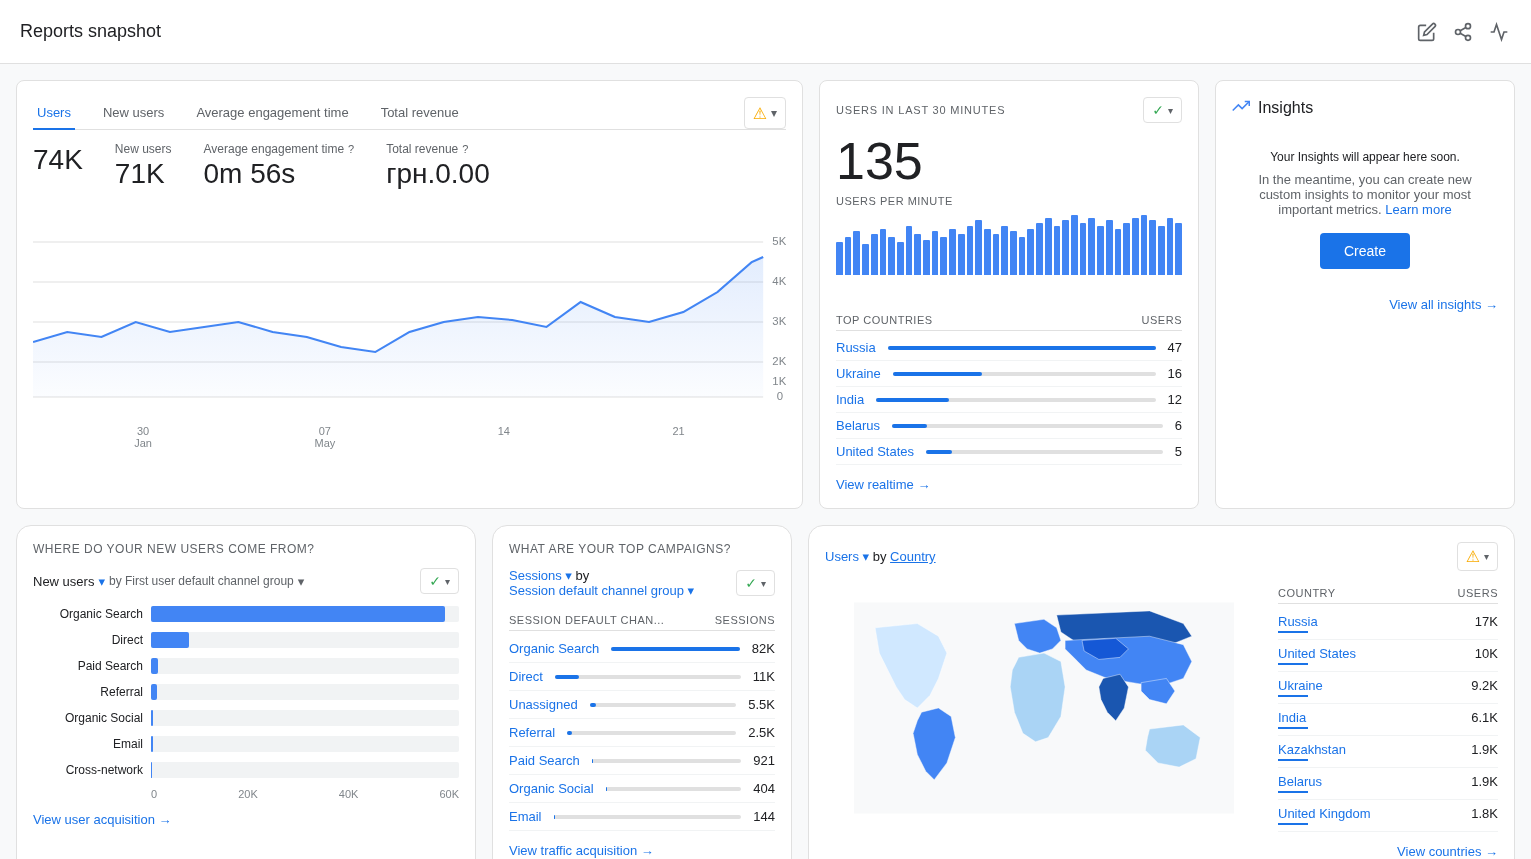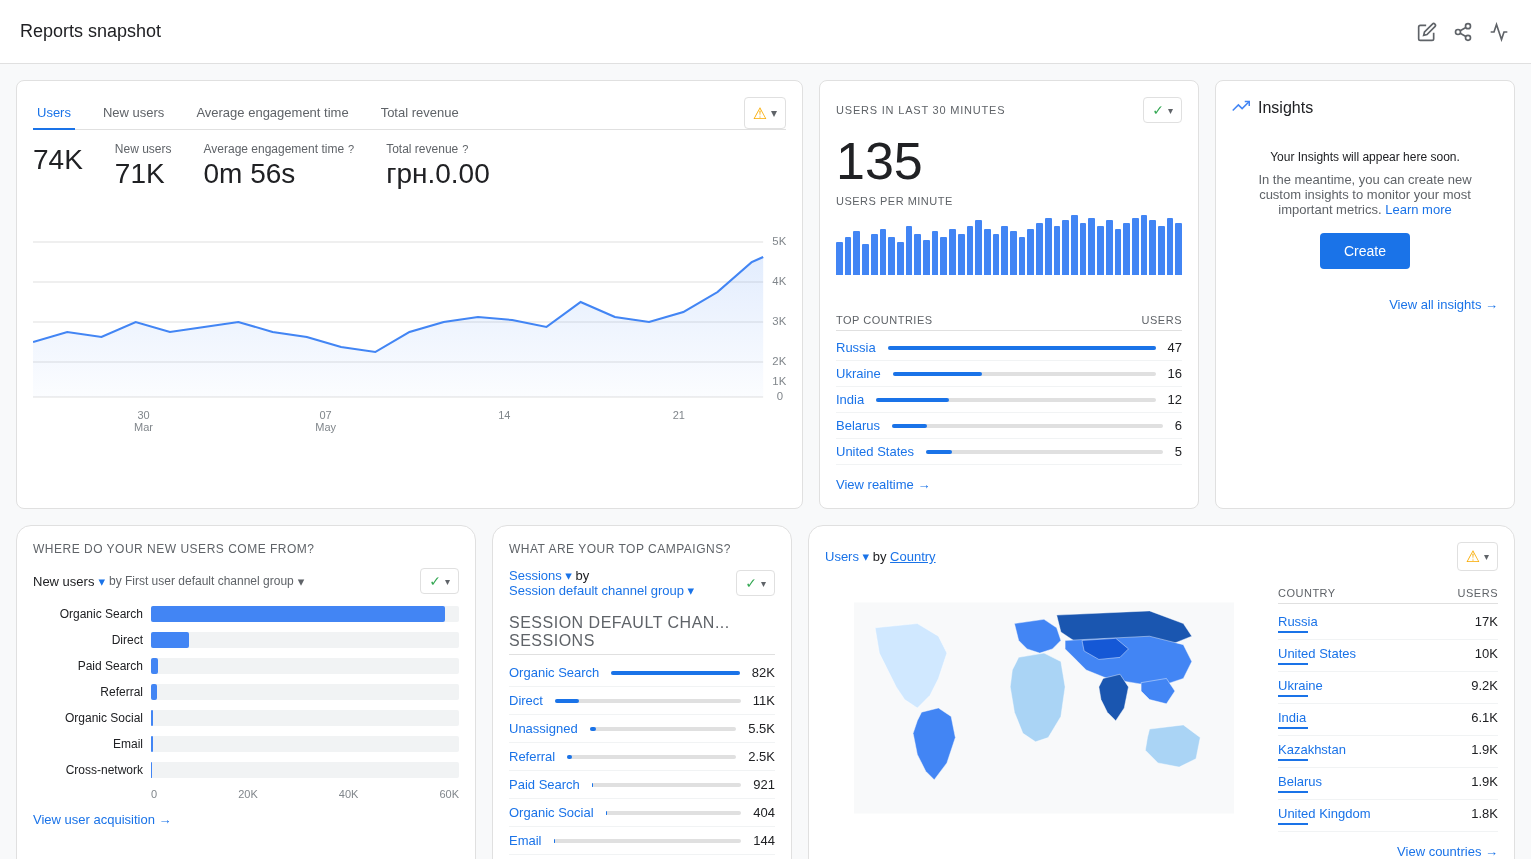--- a/index.html
+++ b/index.html
@@ -29,21 +29,21 @@
     .metric-item { }
     .metric-label { font-size: 12px; color: #5f6368; display: flex; align-items: center; gap: 4px; }
     .metric-value { font-size: 28px; font-weight: 400; color: #202124; margin-top: 2px; }
     .metric-help { color: #5f6368; font-size: 11px; cursor: pointer; }
     .comparison-btn { margin-left: auto; display: flex; align-items: center; gap: 4px; background: none; border: 1px solid #e0e0e0; border-radius: 4px; padding: 4px 8px; cursor: pointer; font-size: 12px; color: #5f6368; }
     .warn-icon { color: #f9ab00; font-size: 16px; }
     
     
     .chart-area { width: 100%; height: 200px; position: relative; margin-top: 8px; }
     .chart-svg { width: 100%; height: 100%; }
-    .chart-labels-x { display: flex; justify-content: space-around; font-size: 11px; color: #80868b; margin-top: 4px; padding: 0 20px; }
+    .chart-labels-x { display: flex; justify-content: space-around; font-size: 11px; color: #80868b; margin-top: 20px; padding: 0 20px; }
     .x-label { text-align: center; }
     
     
     .realtime-card { width: 380px; flex-shrink: 0; }
     .realtime-header { display: flex; justify-content: space-between; align-items: center; }
     .realtime-title { font-size: 11px; letter-spacing: 0.8px; color: #5f6368; font-weight: 500; text-transform: uppercase; }
     .realtime-count { font-size: 52px; font-weight: 300; color: #202124; margin: 8px 0 4px; }
     .realtime-subtitle { font-size: 11px; color: #5f6368; text-transform: uppercase; letter-spacing: 0.5px; margin-bottom: 8px; }
     .bar-chart-mini { display: flex; align-items: flex-end; gap: 2px; height: 60px; margin: 8px 0; }
     .bar-mini { background: #4285f4; flex: 1; min-width: 6px; border-radius: 1px 1px 0 0; }
@@ -86,21 +86,21 @@
     
     .h-bar-chart { margin-top: 8px; }
     .h-bar-row { display: flex; align-items: center; margin-bottom: 10px; gap: 8px; }
     .h-bar-label { width: 110px; font-size: 12px; color: #202124; text-align: right; flex-shrink: 0; }
     .h-bar-track { flex: 1; height: 16px; background: #f1f3f4; border-radius: 2px; position: relative; }
     .h-bar-fill { height: 100%; background: #4285f4; border-radius: 2px; }
     .h-bar-x-labels { display: flex; justify-content: space-between; font-size: 11px; color: #80868b; margin-top: 4px; padding-left: 118px; }
     
     
     .sessions-table { width: 100%; }
-    .sessions-table-header { display: flex; justify-content: space-between; font-size: 16px; color: #5f6368; font-weight: 500; text-transform: uppercase; letter-spacing: 0.5px; padding: 4px 0; border-bottom: 1px solid #e0e0e0; margin-bottom: 4px; flex-direction: column; }
+    .sessions-table-header { display: flex; justify-content: space-between; font-size: 11px; color: #5f6368; font-weight: 500; text-transform: uppercase; letter-spacing: 0.5px; padding: 4px 0; border-bottom: 1px solid #e0e0e0; margin-bottom: 4px; }
     .session-row { display: flex; justify-content: space-between; align-items: center; padding: 6px 0; border-bottom: 1px solid #f1f3f4; }
     .session-channel { color: #1a73e8; font-size: 13px; cursor: pointer; }
     .session-bar-wrap { flex: 1; margin: 0 12px; height: 4px; background: #e0e0e0; border-radius: 2px; }
     .session-bar { height: 100%; background: #1a73e8; border-radius: 2px; }
     .session-count { font-size: 13px; color: #202124; }
     
     
     .geo-content { display: flex; gap: 16px; }
     .geo-map { flex: 1; min-height: 200px; display: flex; align-items: center; justify-content: center; }
     .geo-table-wrap { width: 220px; flex-shrink: 0; }
@@ -196,21 +196,21 @@
           <text x="648" y="43" font-size="10" fill="#80868b">5K</text>
           <text x="648" y="83" font-size="10" fill="#80868b">4K</text>
           <text x="648" y="123" font-size="10" fill="#80868b">3K</text>
           <text x="648" y="163" font-size="10" fill="#80868b">2K</text>
           <text x="648" y="183" font-size="10" fill="#80868b">1K</text>
           <text x="652" y="198" font-size="10" fill="#80868b">0</text>
         </svg>
         <div class="chart-labels-x">
           <div class="x-label">
               <div>30</div>
-              <div>Mar</div>
+              <div>Jan</div>
             </div>
           <div class="x-label">
               <div>07</div>
               <div>May</div>
             </div>
           <div class="x-label">
               <div>14</div>
             </div>
           <div class="x-label">
               <div>21</div>

